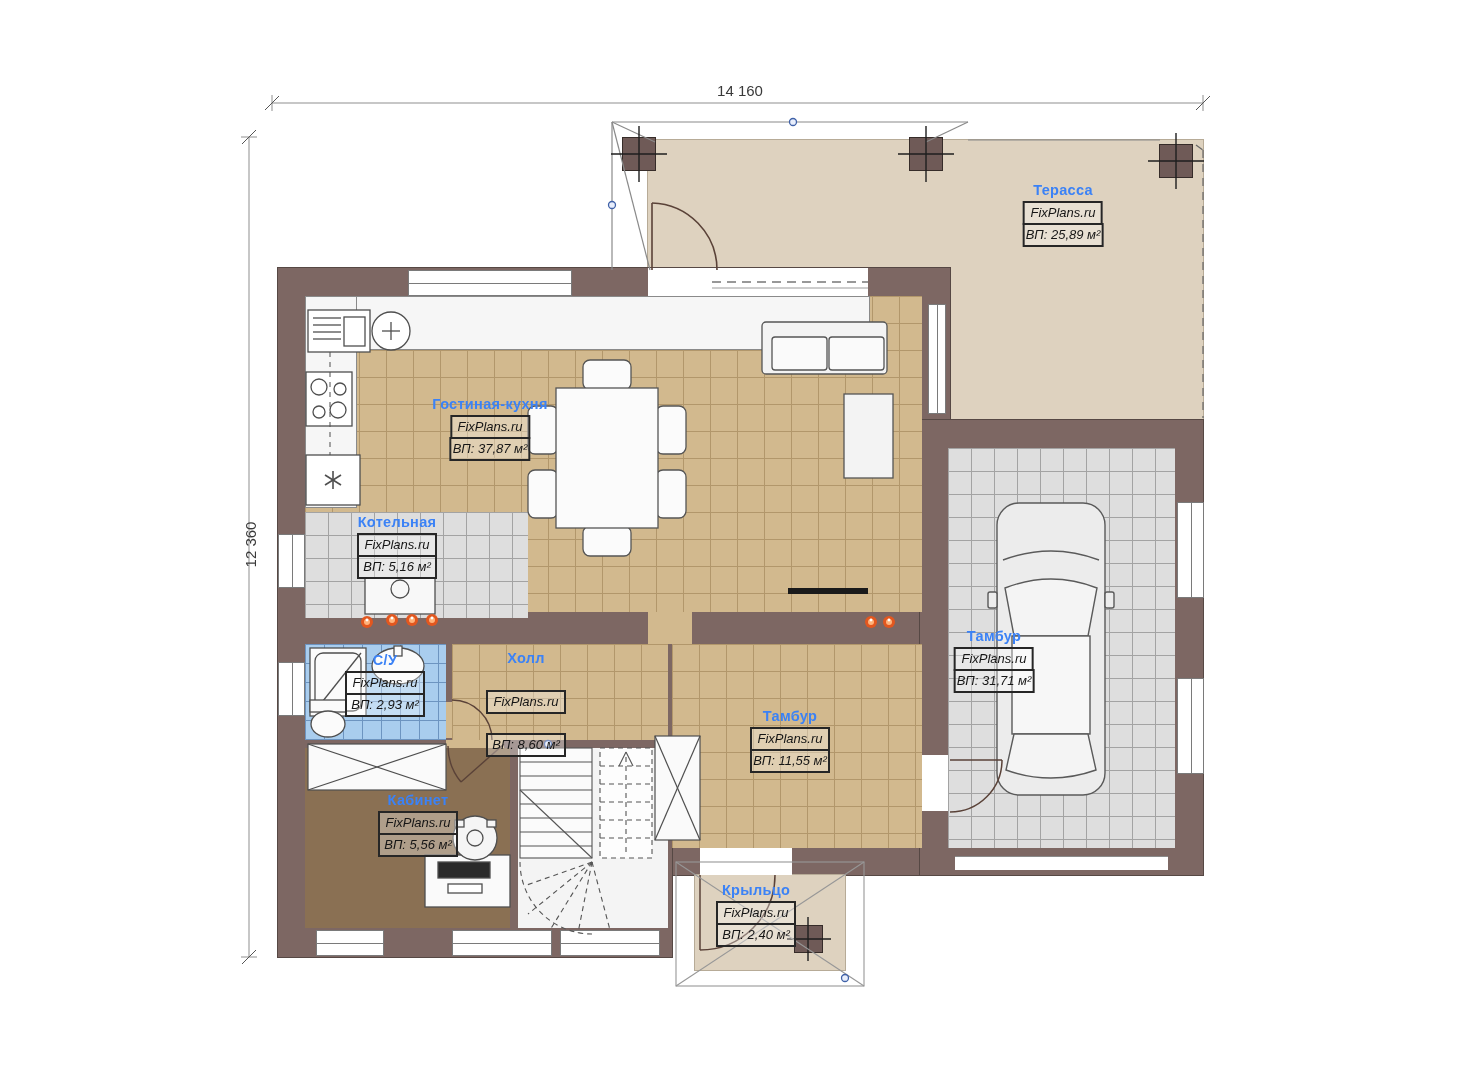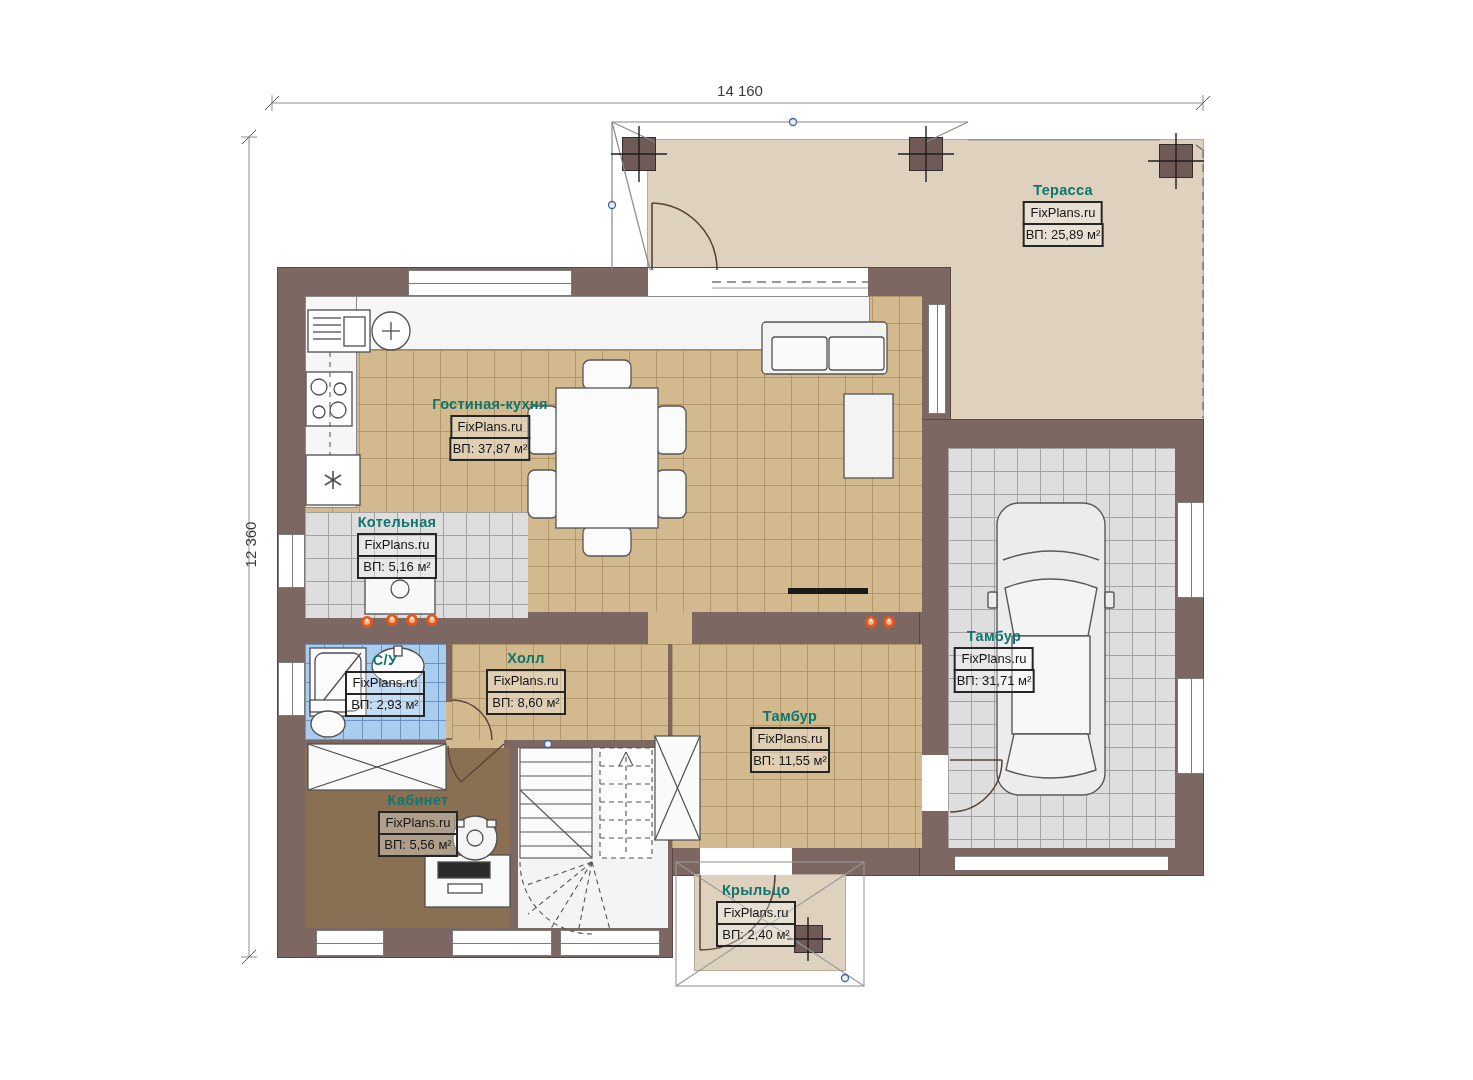--- a/index.html
+++ b/index.html
@@ -22,22 +22,22 @@
   .win::after{content:"";position:absolute;background:#7a7a7a;}
   .win-h::after{left:0;right:0;top:50%;height:1px;}
   .win-v::after{top:0;bottom:0;left:50%;width:1px;}
   .opening{position:absolute;}
   .op-white{background:#ffffff;}
   .op-tan{background:#d2b98e;}
   
   .column{position:absolute;background:#6f5a57;outline:1px solid #362c29;}
   
   .room-label{position:absolute;transform:translateX(-50%);display:flex;flex-direction:column;align-items:center;z-index:40;}
-  .room-name{font-size:14.5px;font-weight:bold;letter-spacing:.3px;margin-bottom:3px;white-space:nowrap;color:#0f766e;}
-  .room-box{border:2px solid #262626;background:rgba(255,255,255,.32);padding:1px 1px;font-size:13px;line-height:1.4;white-space:nowrap;min-width:74px;text-align:center;color:#161616;}
+  .room-name{font-size:14.5px;font-weight:bold;letter-spacing:.3px;margin-bottom:3px;white-space:nowrap;color:#3b82f6;}
+  .room-box{border:2px solid #262626;background:rgba(255,255,255,.32);padding:1px 1px;font-size:13px;line-height:1.4;white-space:nowrap;min-width:74px;text-align:center;color:#161616;font-style:italic;}
   .room-box + .room-box{margin-top:-2px;}
   
   .dim-label{position:absolute;font-size:15px;color:#3a3a3a;z-index:40;}
   svg.overlay{position:absolute;left:0;top:0;z-index:30;pointer-events:none;}
   .z1{z-index:1}.z2{z-index:2}.z3{z-index:3}.z4{z-index:4}
 </style>
 </head>
 <body>
 
 <div id="stage">
@@ -334,21 +334,21 @@
   <div class="room-label" style="left:397px;top:514px;">
     <div class="room-name">Котельная</div>
     <div class="room-box">FixPlans.ru</div>
     <div class="room-box">ВП: 5,16 м²</div>
   </div>
   <div class="room-label" style="left:385px;top:652px;">
     <div class="room-name">С/У</div>
     <div class="room-box">FixPlans.ru</div>
     <div class="room-box">ВП: 2,93 м²</div>
   </div>
-  <div class="room-label" style="left:526px;top:650px;">
+  <div class="room-label" style="left:526px;top:650px;gap:21px;">
     <div class="room-name">Холл</div>
     <div class="room-box">FixPlans.ru</div>
     <div class="room-box">ВП: 8,60 м²</div>
   </div>
   <div class="room-label" style="left:790px;top:708px;">
     <div class="room-name">Тамбур</div>
     <div class="room-box">FixPlans.ru</div>
     <div class="room-box">ВП: 11,55 м²</div>
   </div>
   <div class="room-label" style="left:994px;top:628px;">

